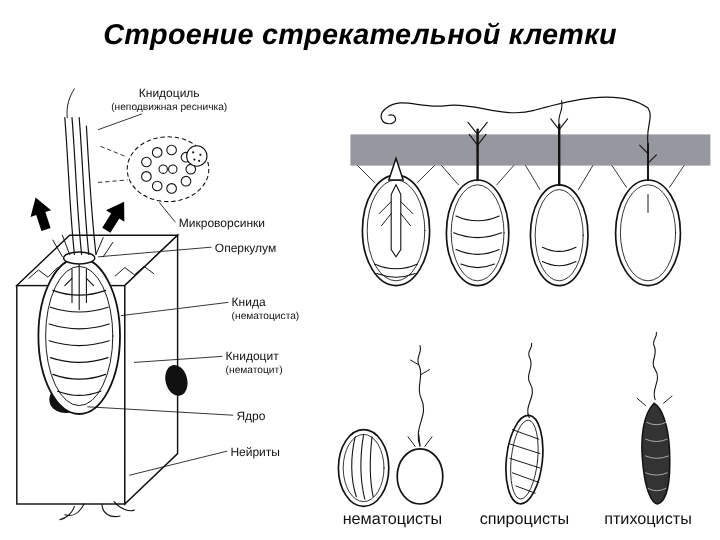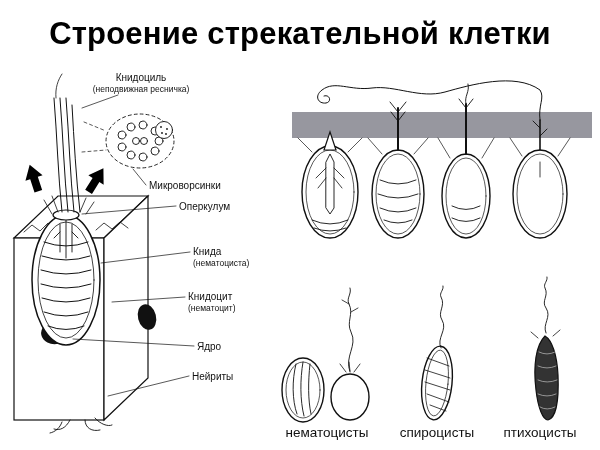--- a/index.html
+++ b/index.html
@@ -6,23 +6,24 @@
   .slide{
     position:relative;
     width:600px;height:450px;
     background:#ffffff;
     overflow:hidden;
     font-family:"Liberation Sans",sans-serif;
   }
   .slide-title{
     position:absolute;top:16px;left:0;right:0;
     text-align:center;
-    font-size:31px;font-weight:bold;color:#000;
+    font-size:24px;font-weight:bold;color:#000;
     letter-spacing:0.2px;
     z-index:2;
+    font-style:italic;
   }
   .figure-svg{position:absolute;top:0;left:0;z-index:1;}
   .figure-svg text{font-family:"Liberation Sans",sans-serif;}
 </style>
 </head>
 <body>
 
 <div class="slide">
 
   <div class="slide-title">Строение стрекательной клетки</div>

